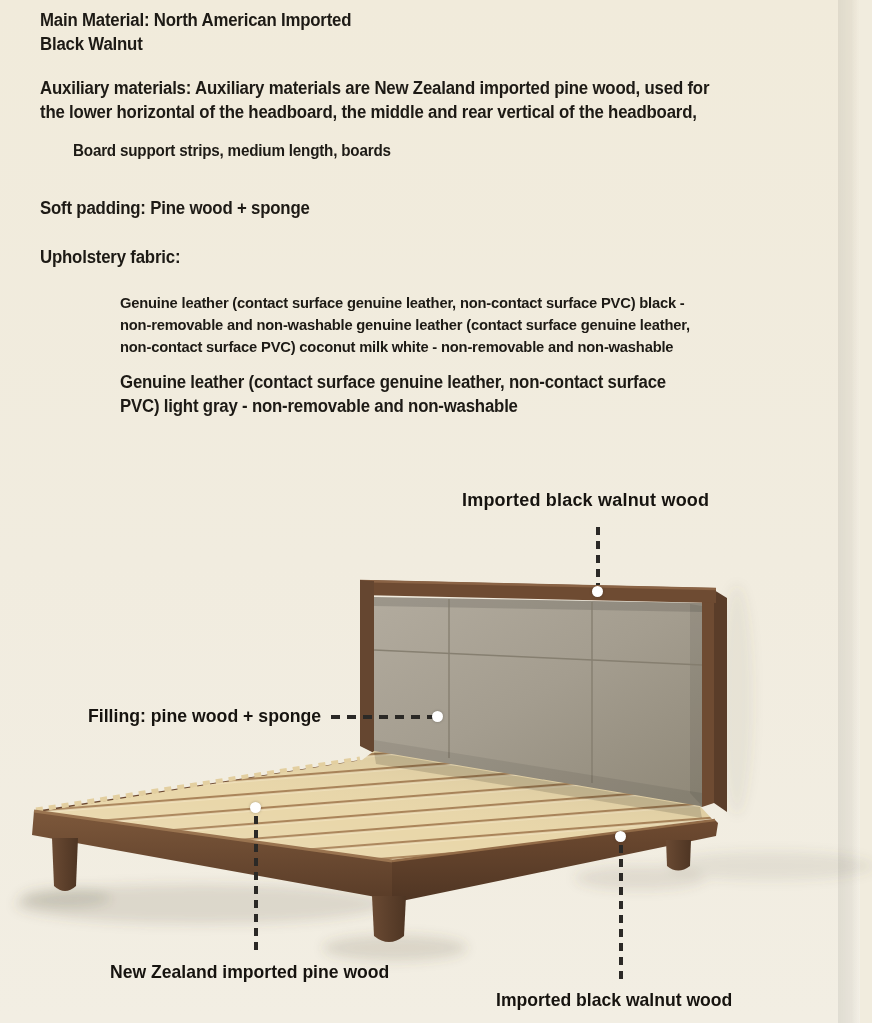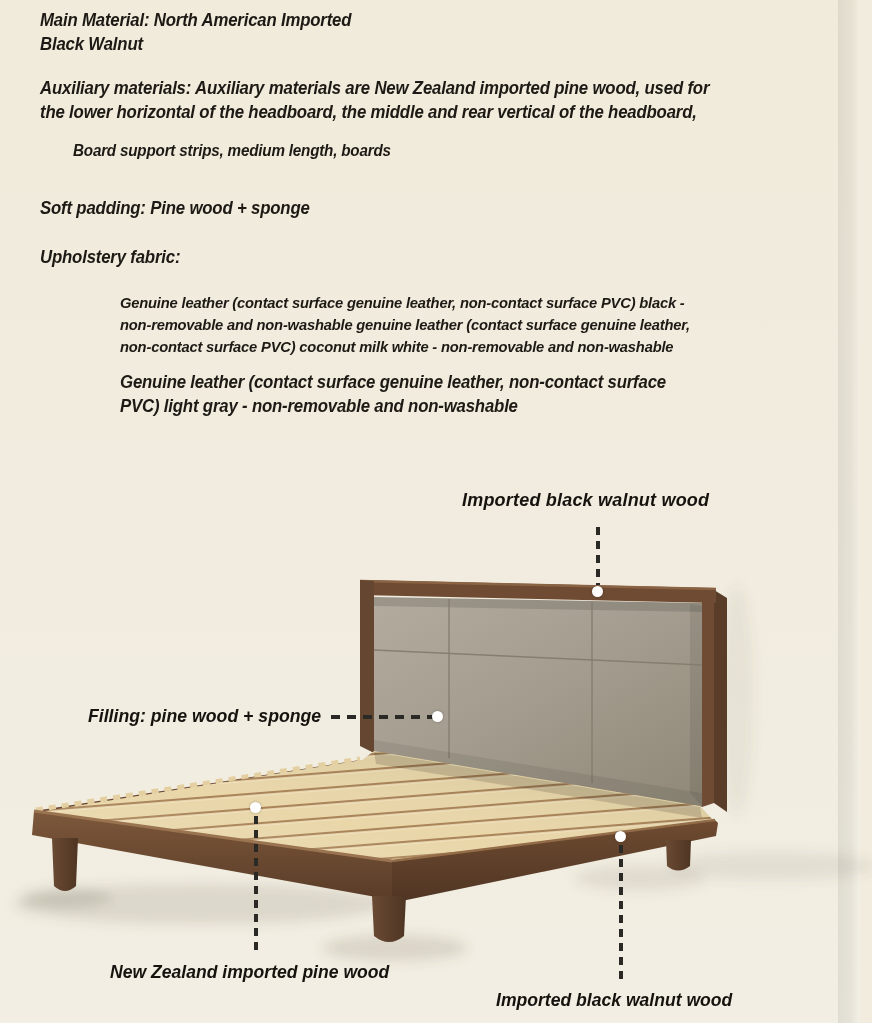--- a/index.html
+++ b/index.html
@@ -3,21 +3,21 @@
 <meta charset="utf-8">
 <style>
   html,body{margin:0;padding:0;}
   body{
     width:872px;height:1023px;overflow:hidden;
     font-family:"Liberation Sans","DejaVu Sans",sans-serif;
     background:var(--c-bg,#f1ecde);
     position:relative;
   }
   .canvas{position:absolute;inset:0;width:860px;height:1023px;
-    background:linear-gradient(180deg,#f1ebdb 0%,#f1ecdf 55%,#f2eee3 100%);font-style:italic;}
+    background:linear-gradient(180deg,#f1ebdb 0%,#f1ecdf 55%,#f2eee3 100%);}
   .edge-strip{position:absolute;right:0;top:0;width:22px;height:1023px;
     background:linear-gradient(90deg, rgba(0,0,0,0.07), rgba(0,0,0,0.045) 60%, rgba(255,255,255,0.12));
     pointer-events:none;}
   
   .spec-block{position:absolute;color:var(--c-text,#1d1a15);font-weight:bold;
     transform-origin:0 0;white-space:nowrap;letter-spacing:-0.2px;}
   .spec-line{display:block;}
   .sz-lg{font-size:17.5px;line-height:24px;transform:scaleX(0.96);}
   .sz-md{font-size:16px;line-height:22px;transform:scaleX(0.95);}
   .sz-sm{font-size:15.5px;line-height:22px;transform:scaleX(0.95);}

